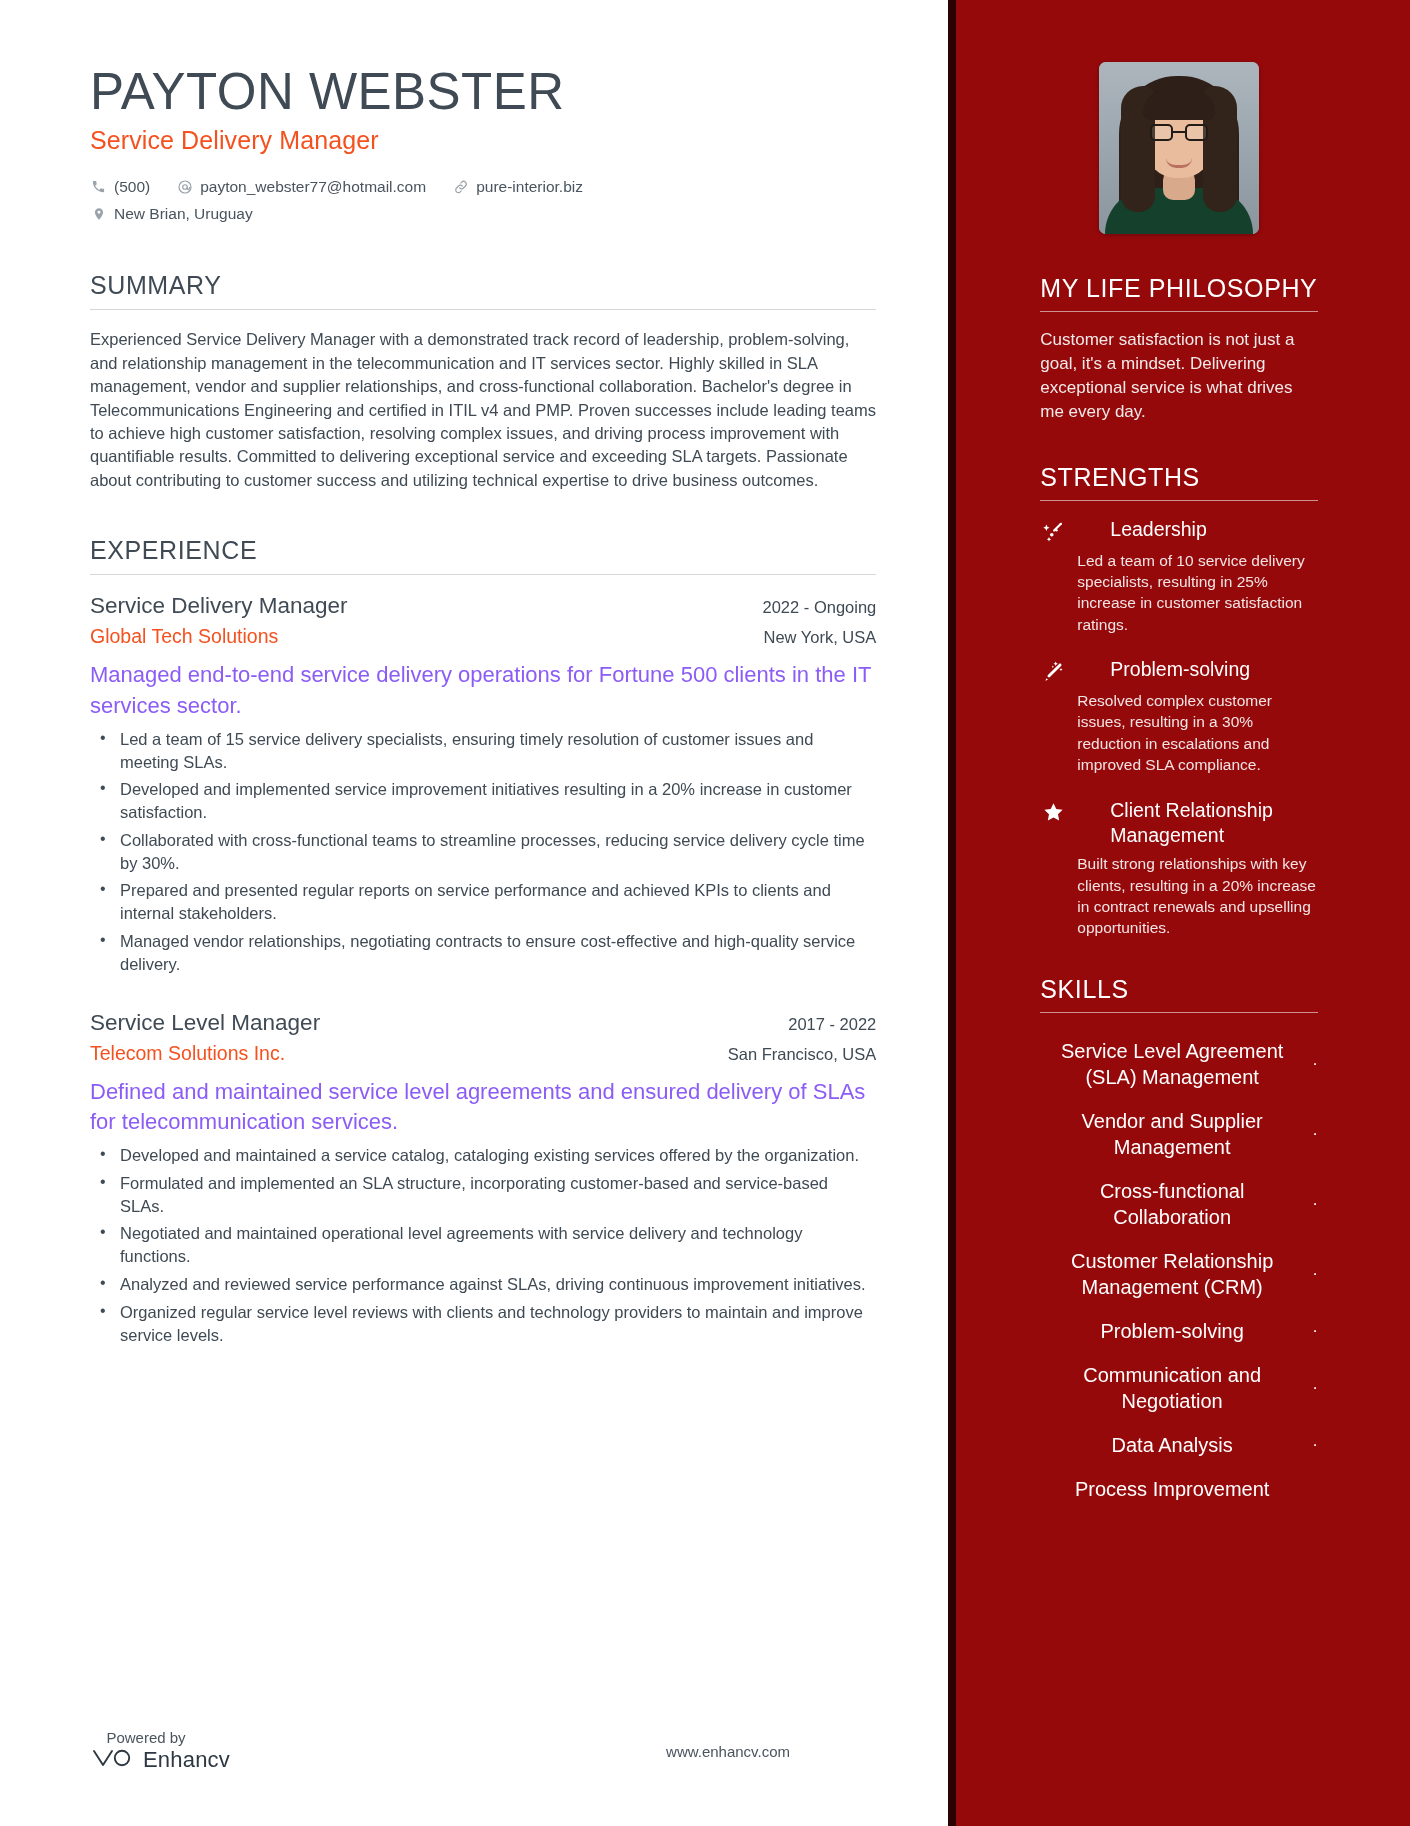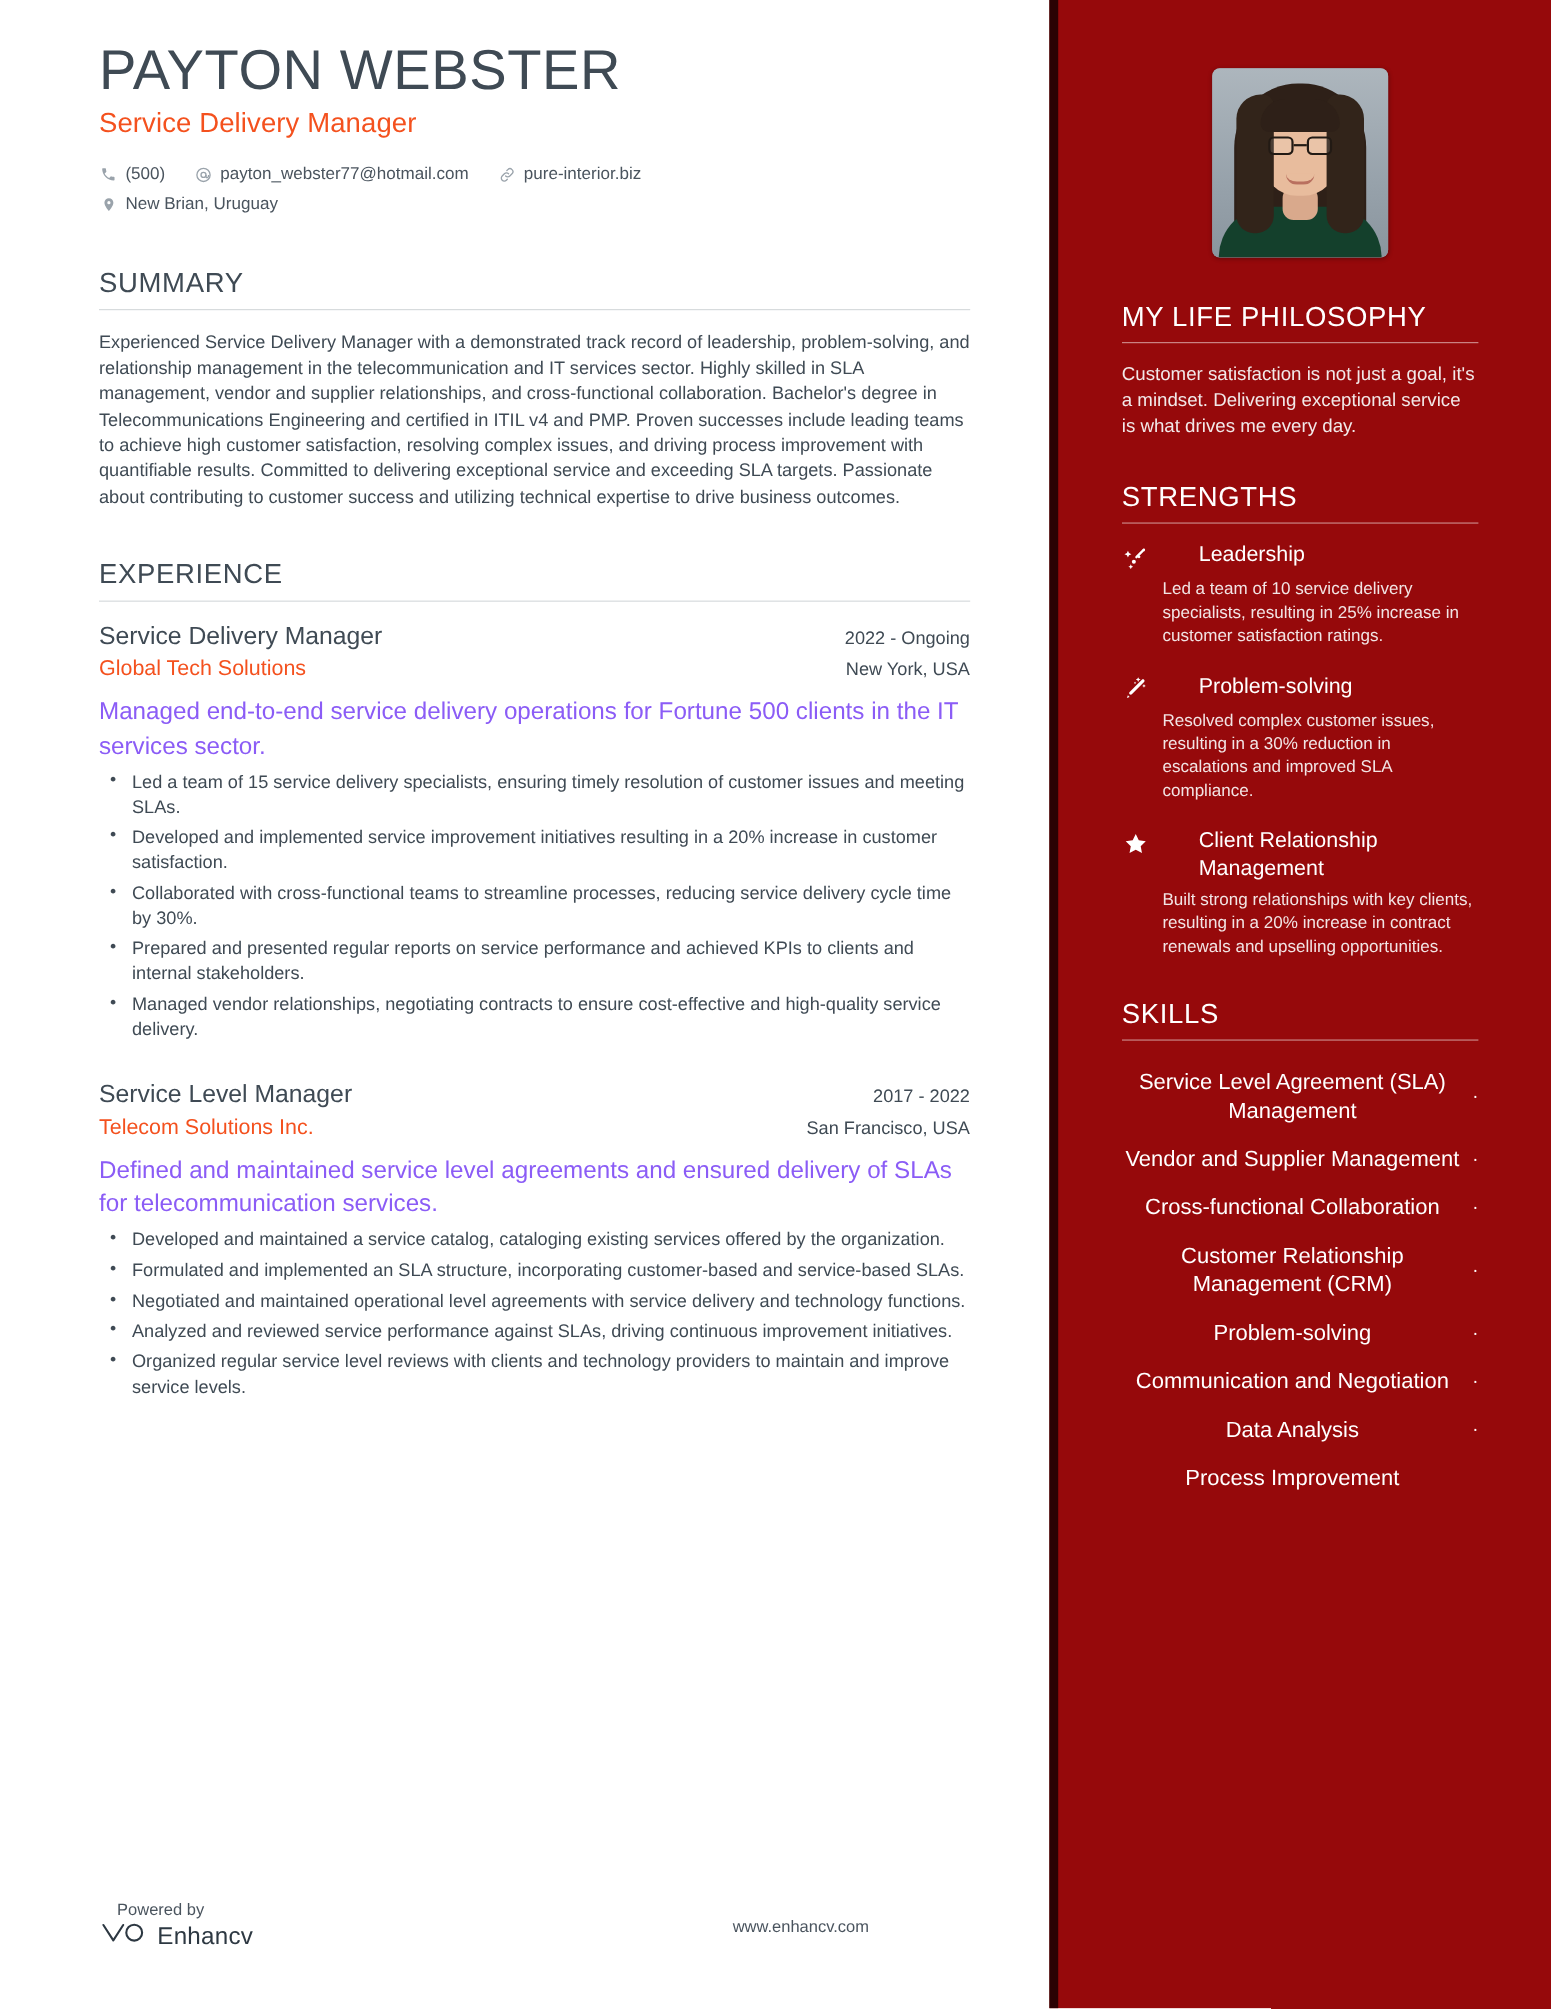--- a/index.html
+++ b/index.html
@@ -14,21 +14,21 @@
     width: 1410px;
     height: 1826px;
     display: flex;
     background: #ffffff;
     overflow: hidden;
   }
 
   
   .main-col {
     width: 1085px;
-    padding: 36px 72px 0 90px;
+    padding: 64px 72px 0 90px;
     background: #ffffff;
   }
 
   .name {
     font-size: 51px;
     font-weight: 300;
     letter-spacing: 0.5px;
     color: #3f4a54;
     line-height: 1.1;
     margin-bottom: 6px;
@@ -180,21 +180,21 @@
   .footer-url {
     font-size: 15px;
     color: #4a545e;
   }
 
   
   .side-col {
     position: relative;
     width: 510px;
     background: #96090b;
-    padding: 0 66px;
+    padding: 0 92px;
     color: #ffffff;
   }
   .side-edge {
     position: absolute;
     top: 0; left: 0;
     width: 8px; height: 100%;
     background: #2b0203;
   }
 
   .photo-wrap {

